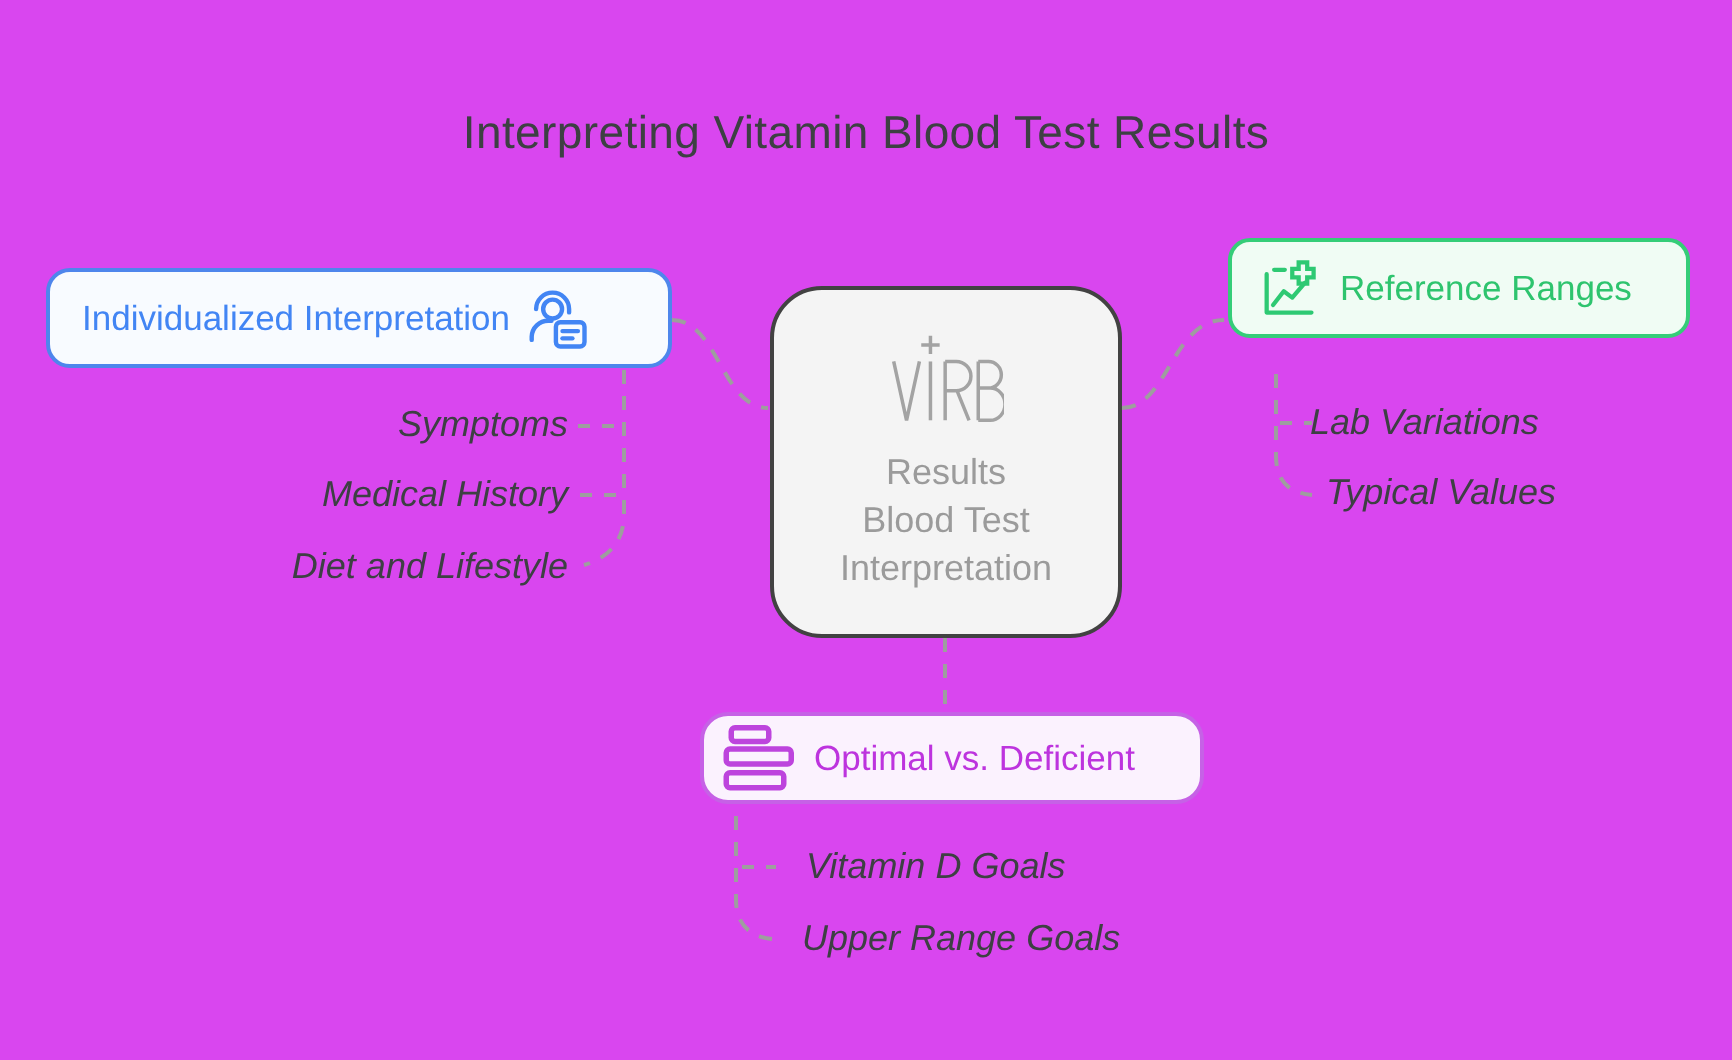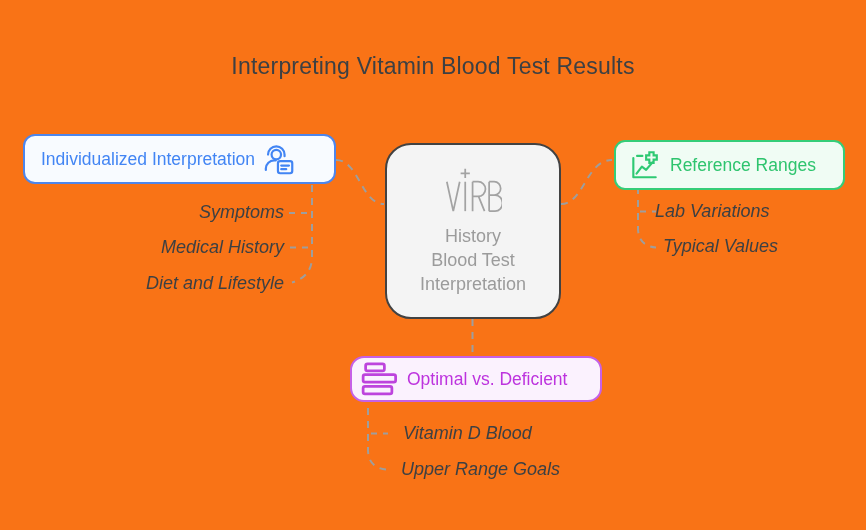--- a/index.html
+++ b/index.html
@@ -1,35 +1,35 @@
 <!DOCTYPE html>
 <html><head>
 <meta charset="utf-8">
 <style>
   html,body { margin:0; padding:0; background:#ffffff; }
   .stage {
-    position:relative; width:866px; height:530px; background:#f97316;
+    position:relative; width:866px; height:530px; background:#d946ef;
     font-family:"Liberation Sans", sans-serif; overflow:hidden;
   }
   .title {
     position:absolute; left:0; right:0; top:53px; text-align:center;
     font-size:23px; color:#3d4043; letter-spacing:0.2px;
   }
   svg.connectors { position:absolute; left:0; top:0; }
   .node {
     position:absolute; display:flex; align-items:center; box-sizing:border-box;
     border:2px solid; font-size:17.5px; white-space:nowrap;
   }
   .node-blue {
     left:23px; top:134px; width:313px; height:50px; border-radius:12px;
     background:#f8fbff; border-color:#4e86ec; color:#4285f4;
     padding:0 5px 0 16px; gap:7px;
   }
   .node-green {
-    left:614px; top:140px; width:231px; height:50px; border-radius:11px;
+    left:614px; top:119px; width:231px; height:50px; border-radius:11px;
     background:#f0fcf4; border-color:#35cd78; color:#2ec46e;
     padding:0 24px 0 12px; gap:10px;
   }
   .node-purple {
     left:350px; top:356px; width:252px; height:46px; border-radius:14px;
     background:#fbf2fe; border-color:#c661e6; color:#bd34de;
     padding:0 8px 0 9px; gap:8px;
   }
   .center-node {
     position:absolute; left:385px; top:143px; width:176px; height:176px;
@@ -112,28 +112,28 @@
     <div class="logo-wrap">
       <svg width="57" height="46" viewBox="0 0 62 50" fill="none" stroke="#a3a3a3" stroke-width="1.9" stroke-linecap="butt">
         <path d="M22,2 L22,12 M17,7 L27,7"></path>
         <path d="M2,16 L9,48 L16,16"></path>
         <path d="M22,16 L22,48"></path>
         <path d="M30,16 L30,48 M30,16 L36,16 A8,8 0 0 1 36,32 L30,32 M36.5,32 L43,48"></path>
         <path d="M48,16 L48,48 M48,16 L53.5,16 A7,7.2 0 0 1 53.5,30.5 L48,30.5 M48,30.5 L54.5,30.5 A8,8.7 0 0 1 54.5,48 L48,48"></path>
       </svg>
       <span class="sr">VIRB</span>
     </div>
-    <div class="center-label">History</div>
+    <div class="center-label">Results</div>
     <div class="center-label">Blood Test</div>
     <div class="center-label">Interpretation</div>
   </div>
 
   <div class="sub sub-right-align" style="top:199px;">Symptoms</div>
   <div class="sub sub-right-align" style="top:234px;">Medical History</div>
   <div class="sub sub-right-align" style="top:270px;">Diet and Lifestyle</div>
 
   <div class="sub" style="left:655px; top:198px;">Lab Variations</div>
   <div class="sub" style="left:663px; top:233px;">Typical Values</div>
 
-  <div class="sub" style="left:403px; top:420px;">Vitamin D Blood</div>
+  <div class="sub" style="left:403px; top:420px;">Vitamin D Goals</div>
   <div class="sub" style="left:401px; top:456px;">Upper Range Goals</div>
 
 </div>
 
 </body></html>

